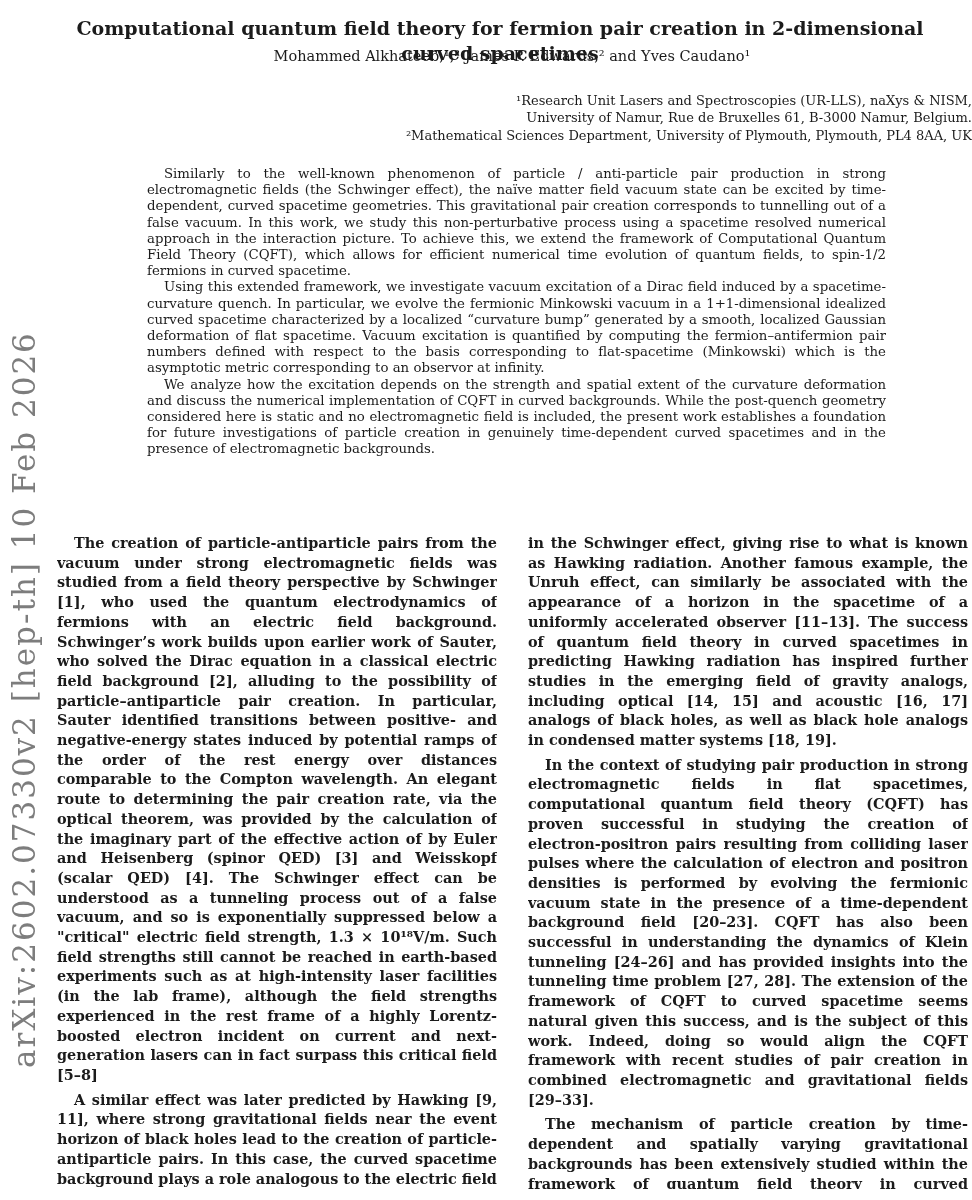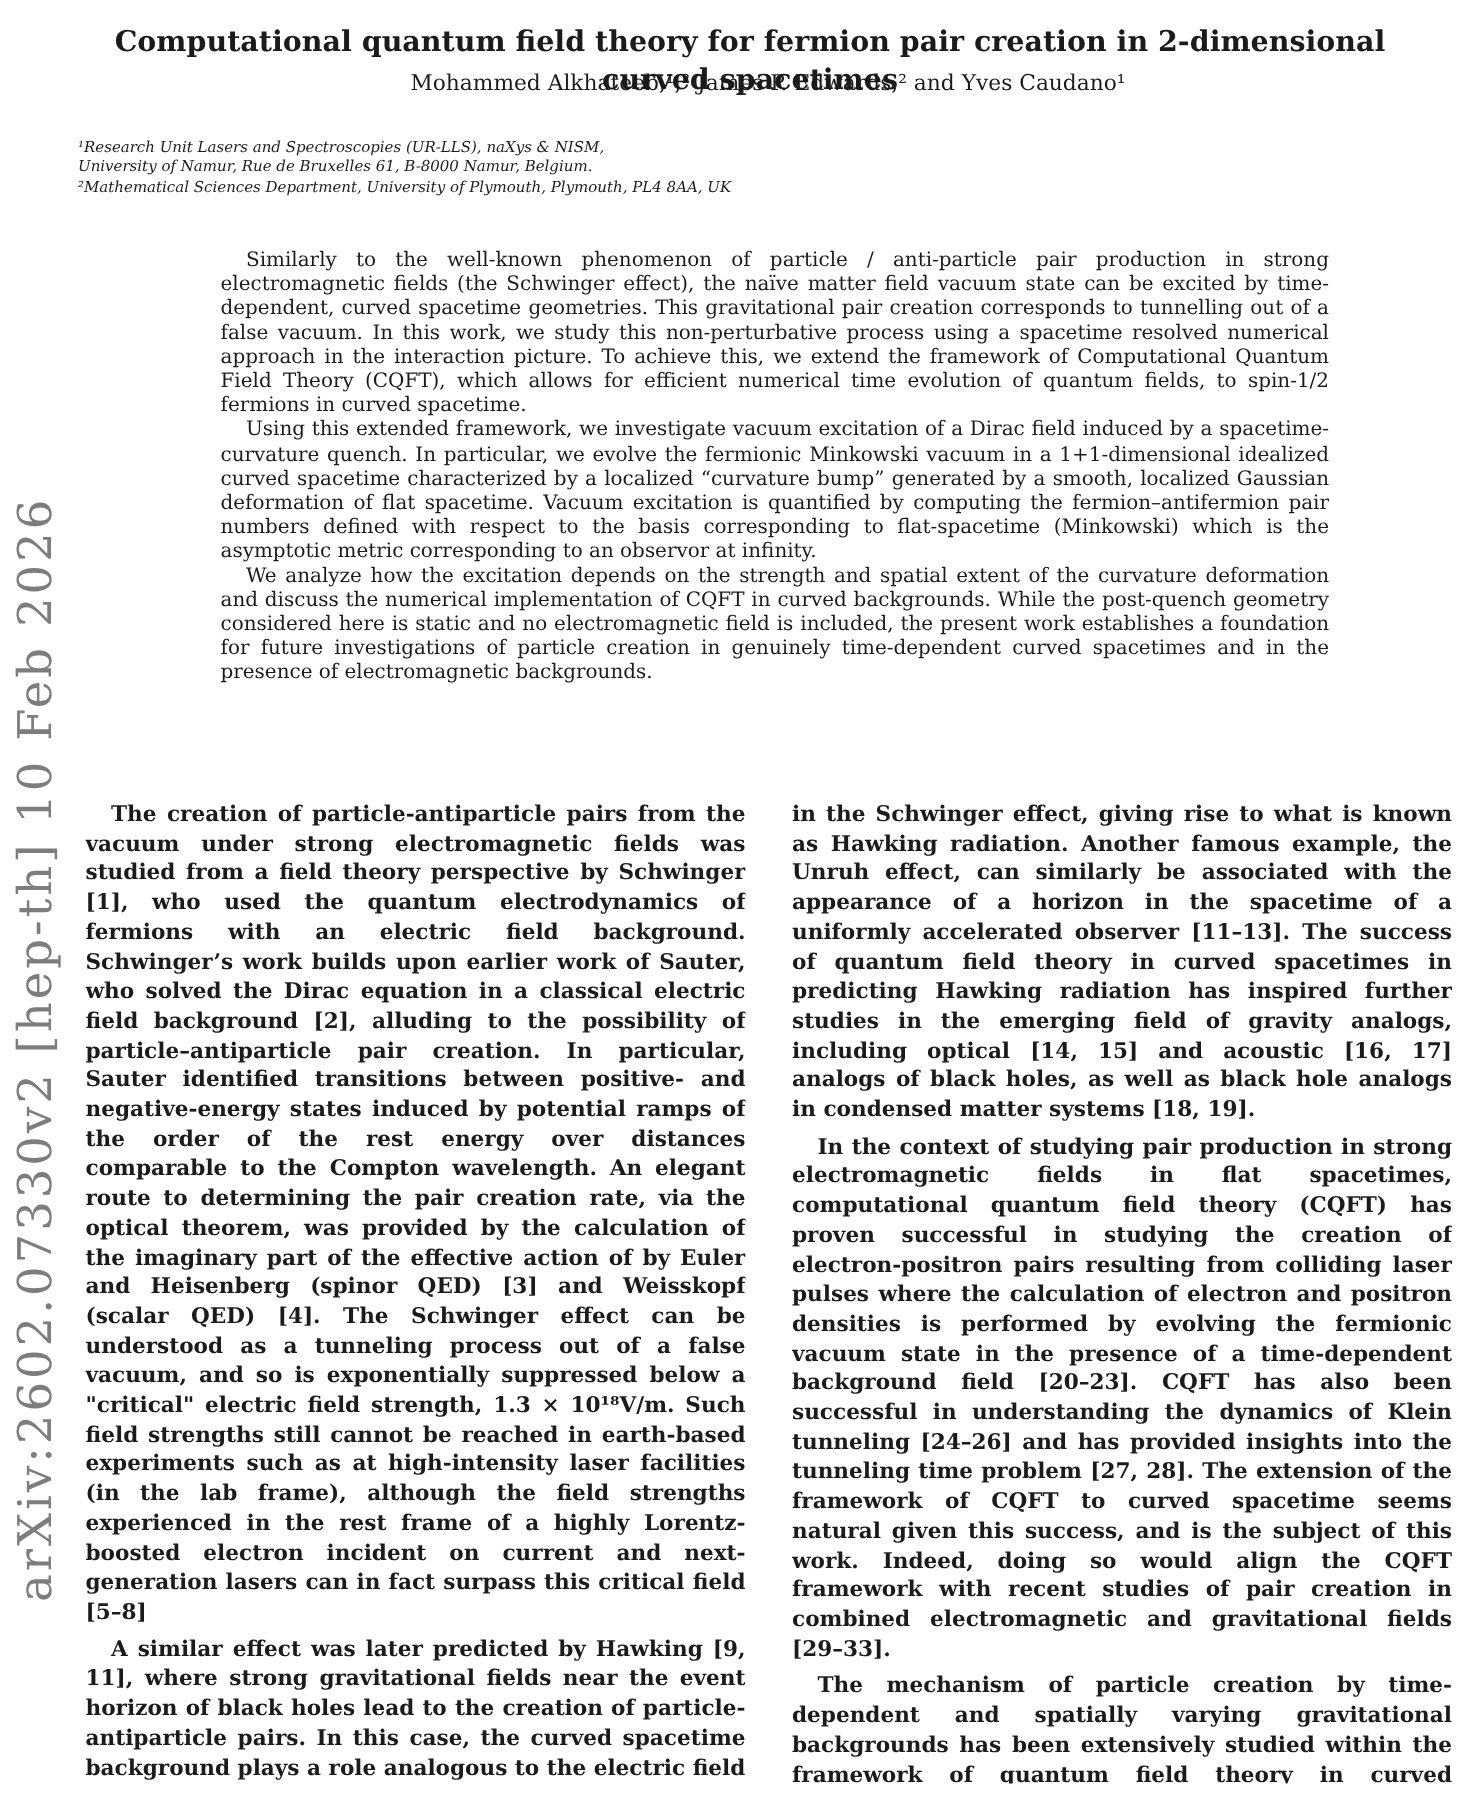--- a/index.html
+++ b/index.html
@@ -45,23 +45,22 @@
     left: 52px;
     width: 920px;
     text-align: center;
     font-size: 14.5px;
   }
   .affiliations {
     position: absolute;
     top: 92px;
     left: 52px;
     width: 920px;
-    text-align: left;
-    font-style: italic;
-    font-size: 10px;
+    text-align: right;
+    font-size: 13px;
     line-height: 1.34;
   }
   .abstract {
     position: absolute;
     top: 166px;
     left: 147px;
     width: 739px;
     height: 360px;
     overflow: hidden;
     text-align: justify;
@@ -113,21 +112,21 @@
 <div class="page">
 
   <div class="watermark">arXiv:2602.07330v2  [hep-th]  10 Feb 2026</div>
 
   <h1 class="title">Computational quantum field theory for fermion pair creation in 2-dimensional curved spacetimes</h1>
 
   <div class="authors">Mohammed Alkhateeb,¹,² James P. Edwards,² and Yves Caudano¹</div>
 
   <div class="affiliations">
     <div>¹Research Unit Lasers and Spectroscopies (UR-LLS), naXys &amp; NISM,</div>
-    <div>University of Namur, Rue de Bruxelles 61, B-8000 Namur, Belgium.</div>
+    <div>University of Namur, Rue de Bruxelles 61, B-3000 Namur, Belgium.</div>
     <div>²Mathematical Sciences Department, University of Plymouth, Plymouth, PL4 8AA, UK</div>
   </div>
 
   <div class="abstract">
     <p>Similarly to the well-known phenomenon of particle / anti-particle pair production in strong electromagnetic fields (the Schwinger effect), the naïve matter field vacuum state can be excited by time-dependent, curved spacetime geometries. This gravitational pair creation corresponds to tunnelling out of a false vacuum. In this work, we study this non-perturbative process using a spacetime resolved numerical approach in the interaction picture. To achieve this, we extend the framework of Computational Quantum Field Theory (CQFT), which allows for efficient numerical time evolution of quantum fields, to spin-1/2 fermions in curved spacetime.</p>
     <p>Using this extended framework, we investigate vacuum excitation of a Dirac field induced by a spacetime-curvature quench. In particular, we evolve the fermionic Minkowski vacuum in a 1+1-dimensional idealized curved spacetime characterized by a localized “curvature bump” generated by a smooth, localized Gaussian deformation of flat spacetime. Vacuum excitation is quantified by computing the fermion–antifermion pair numbers defined with respect to the basis corresponding to flat-spacetime (Minkowski) which is the asymptotic metric corresponding to an observor at infinity.</p>
     <p>We analyze how the excitation depends on the strength and spatial extent of the curvature deformation and discuss the numerical implementation of CQFT in curved backgrounds. While the post-quench geometry considered here is static and no electromagnetic field is included, the present work establishes a foundation for future investigations of particle creation in genuinely time-dependent curved spacetimes and in the presence of electromagnetic backgrounds.</p>
   </div>
 
   <div class="columns">

